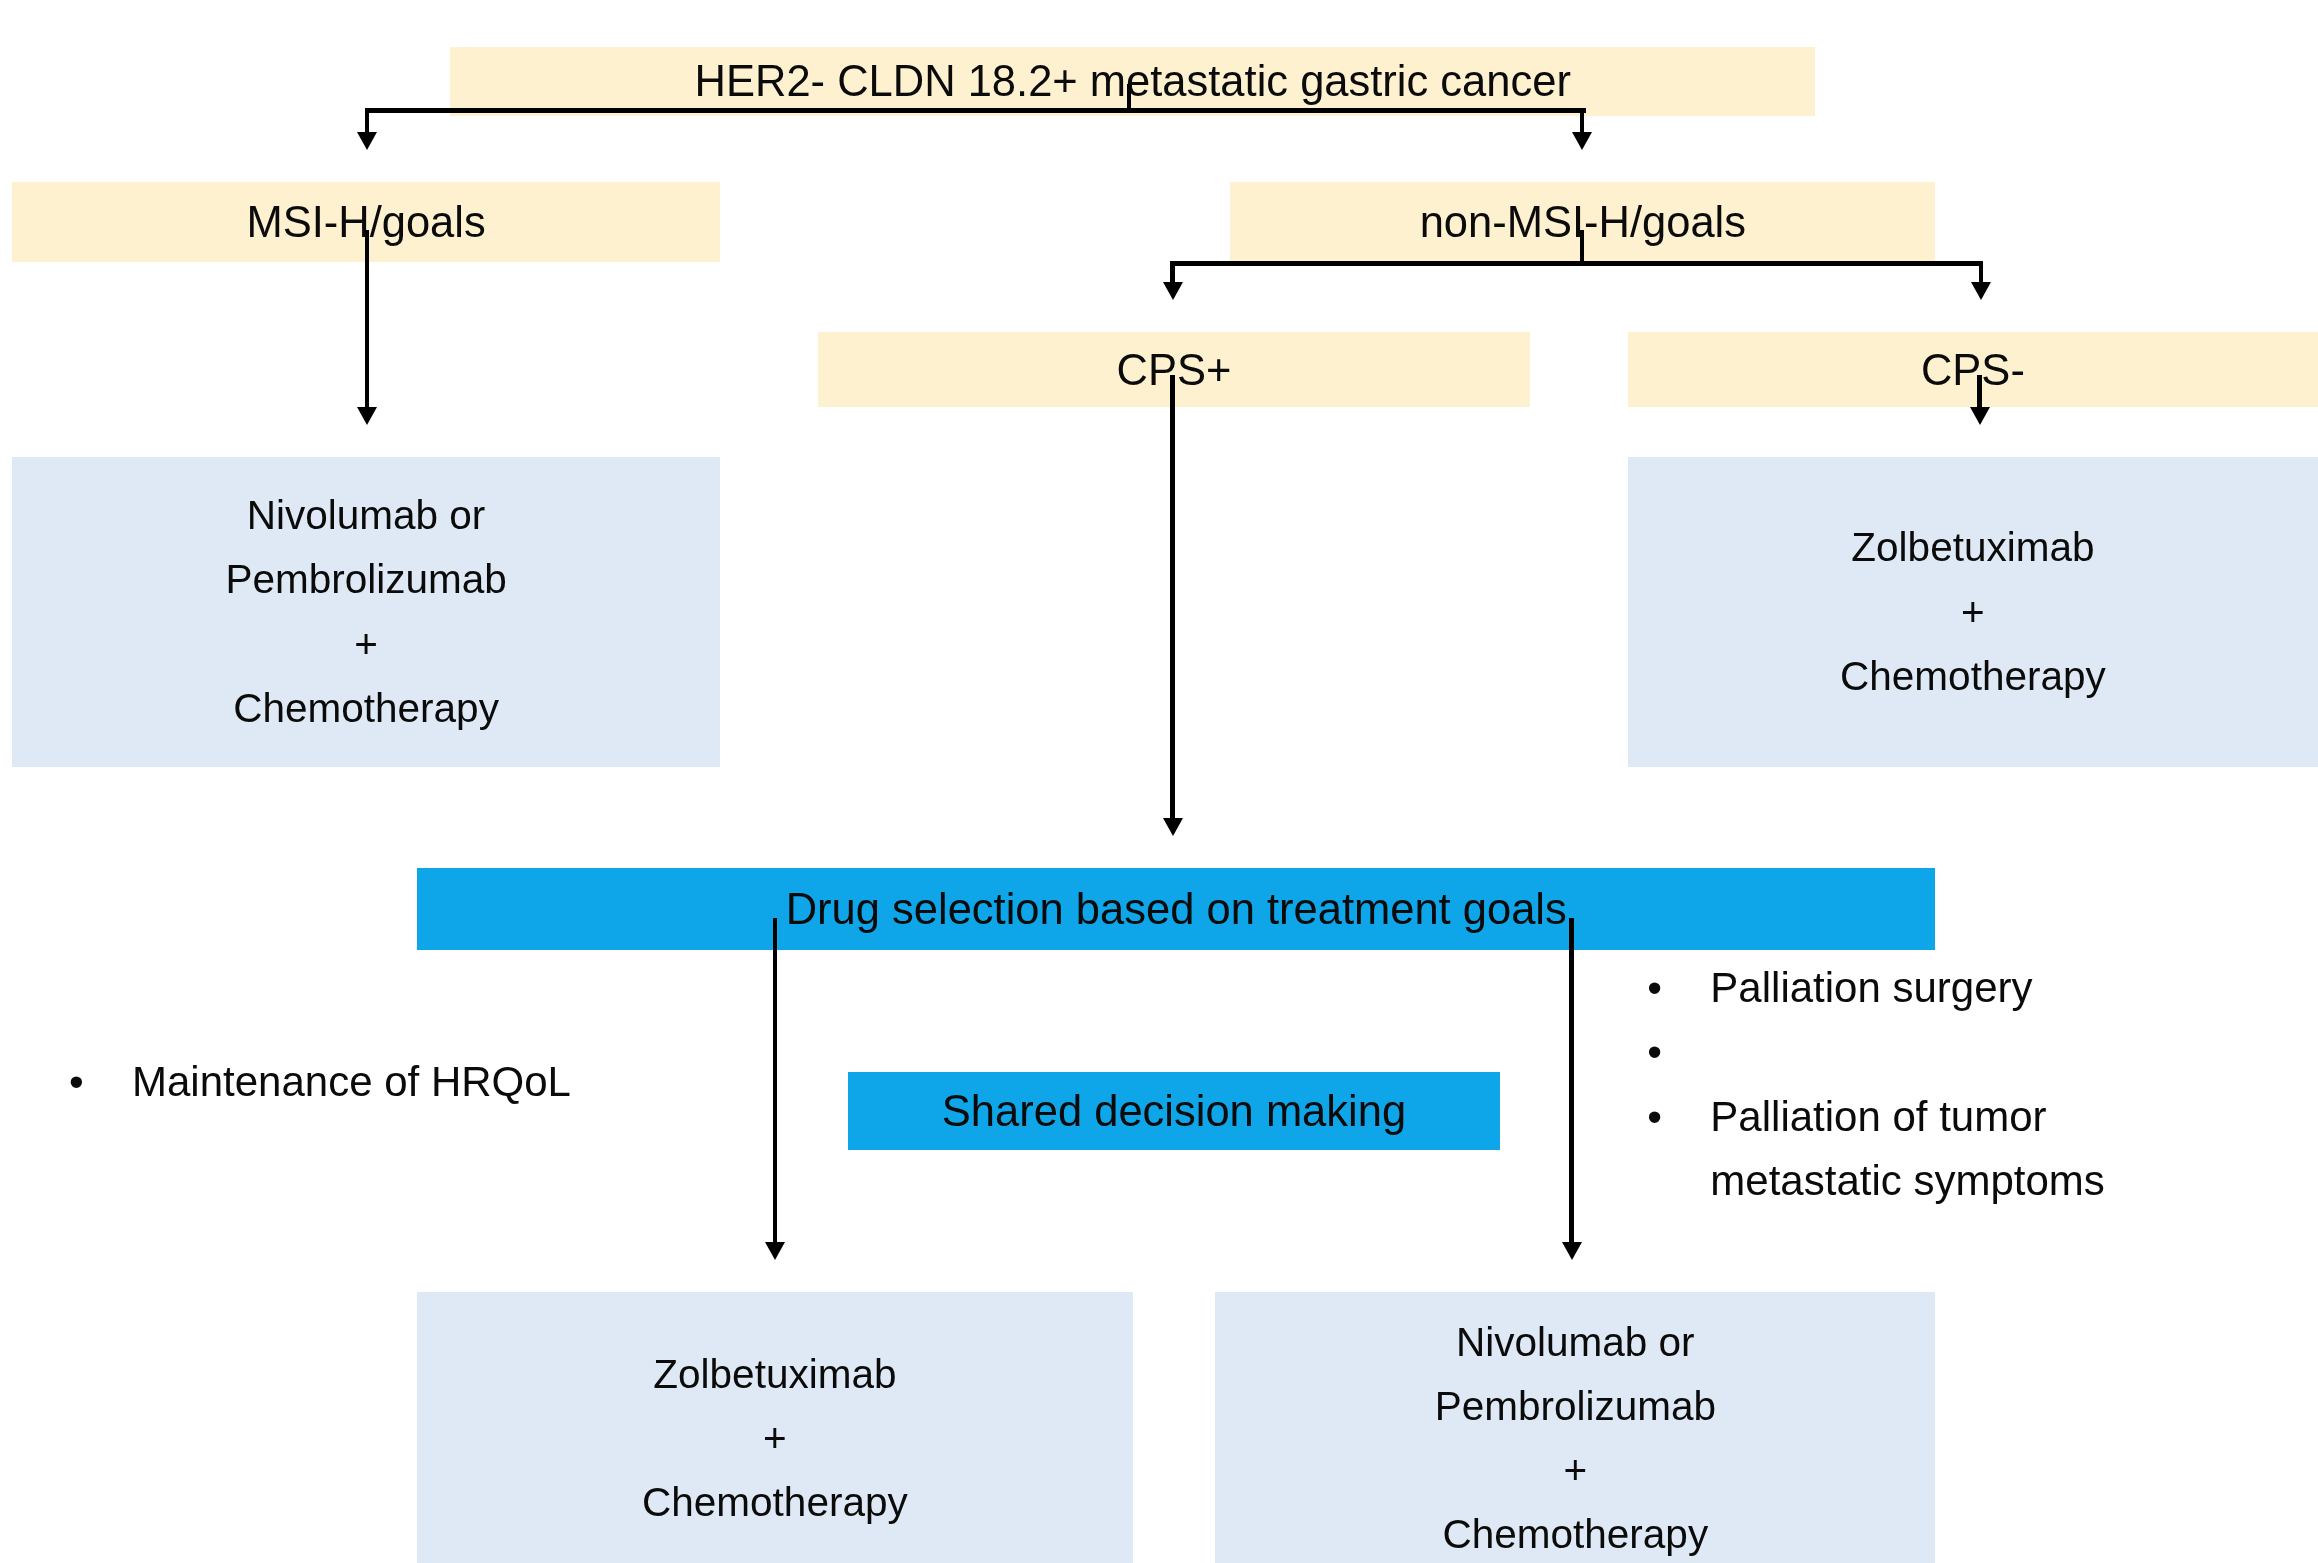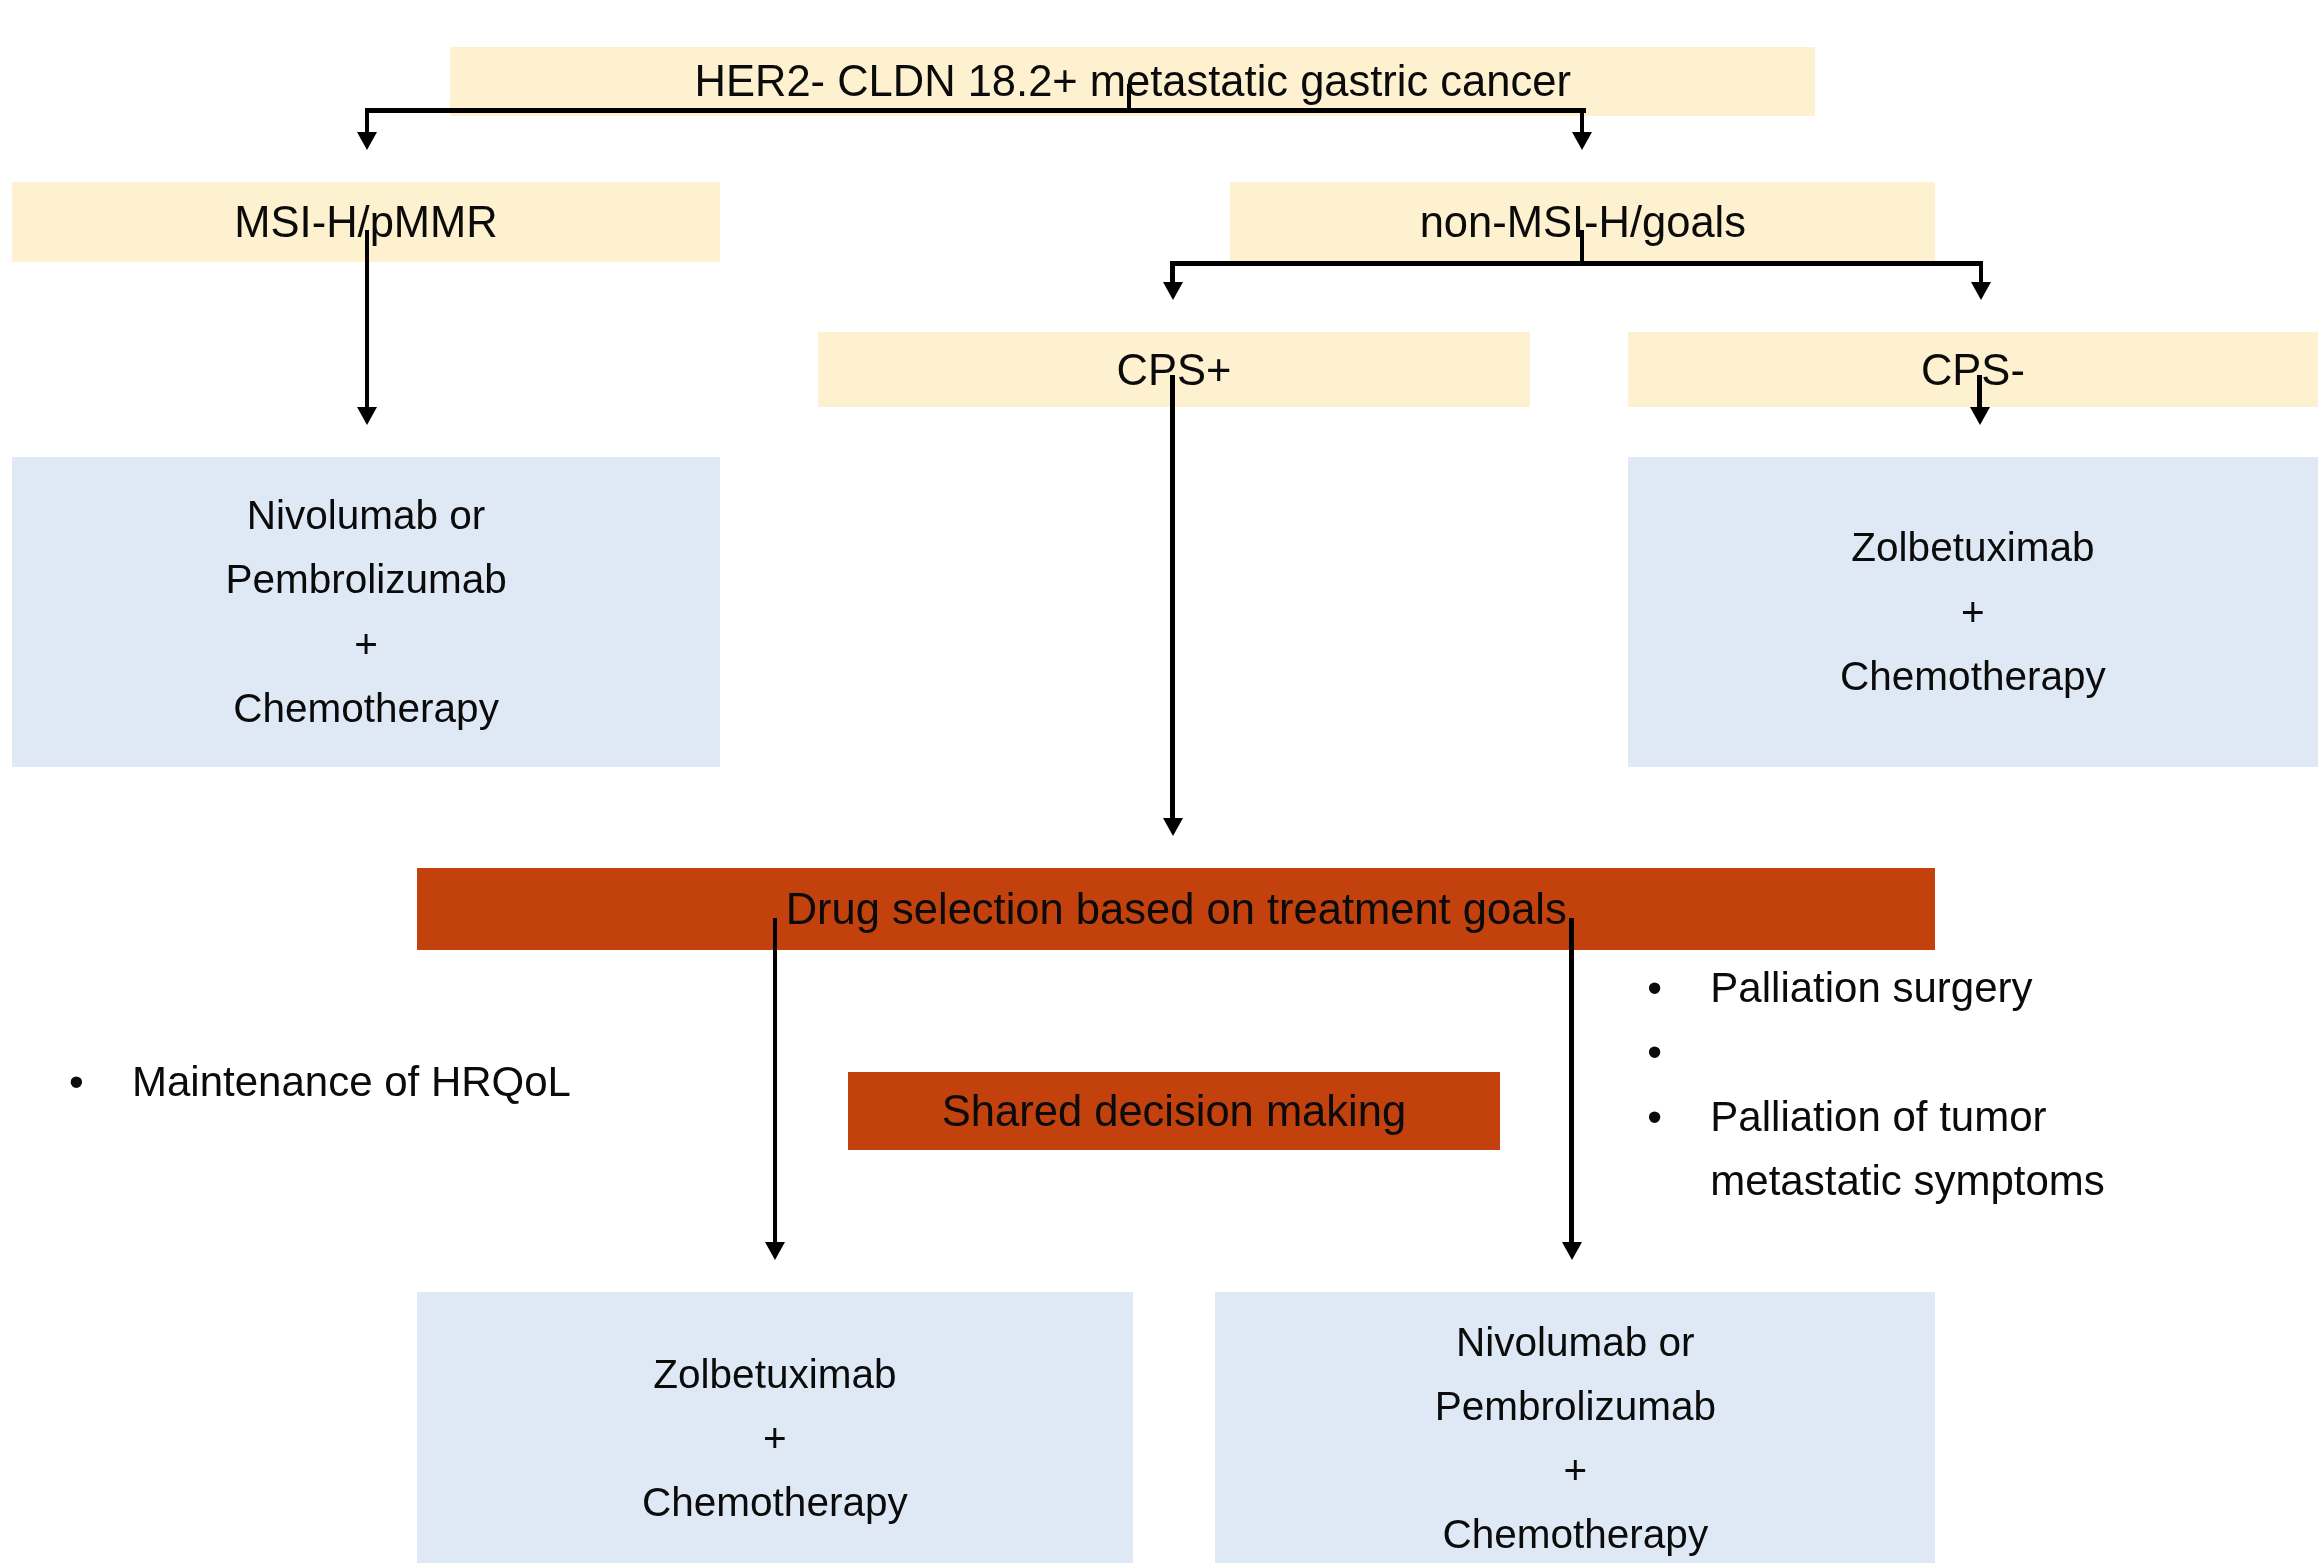--- a/index.html
+++ b/index.html
@@ -16,21 +16,21 @@
   .box {
     position: absolute;
     display: flex;
     align-items: center;
     justify-content: center;
     text-align: center;
     margin-top: 32px;
   }
   .fill-yellow { background: #FDF1D0; }
   .fill-blue   { background: #DEE9F5; }
-  .fill-green  { background: #c2410c; align-items: center; }
+  .fill-green  { background: #0ea5e9; align-items: center; }
   .hdr { font-size: calc(var(--u) * 29); line-height: 1.15; }
   .lines {
     display: flex;
     flex-direction: column;
     gap: calc(var(--u) * 9);
     font-size: calc(var(--u) * 27);
     line-height: 1.25;
   }
   .vline { position: absolute; width: calc(var(--u) * 3); background: #000; }
   .hline { position: absolute; height: calc(var(--u) * 3); background: #000; }
@@ -67,21 +67,21 @@
   </div>
 
   <div class="vline" style="left:calc(var(--u)*751); top:calc(var(--u)*56); height:calc(var(--u)*18);"></div>
   <div class="hline" style="left:calc(var(--u)*244); top:calc(var(--u)*72); width:calc(var(--u)*813);"></div>
   <div class="vline" style="left:calc(var(--u)*243); top:calc(var(--u)*72); height:calc(var(--u)*18);"></div>
   <div class="arrow-down" style="left:calc(var(--u)*238); top:calc(var(--u)*88);"></div>
   <div class="vline" style="left:calc(var(--u)*1053); top:calc(var(--u)*72); height:calc(var(--u)*18);"></div>
   <div class="arrow-down" style="left:calc(var(--u)*1048); top:calc(var(--u)*88);"></div>
 
   <div class="box fill-yellow hdr" style="left:calc(var(--u)*8); top:calc(var(--u)*100); width:calc(var(--u)*472); height:calc(var(--u)*53);">
-    <span>MSI-H/pMMR</span>
+    <span>MSI-H/goals</span>
   </div>
 
   <div class="box fill-yellow hdr" style="left:calc(var(--u)*820); top:calc(var(--u)*100); width:calc(var(--u)*470); height:calc(var(--u)*53);">
     <span>non-MSI-H/goals</span>
   </div>
 
   <div class="vline" style="left:calc(var(--u)*243); top:calc(var(--u)*153); height:calc(var(--u)*119);"></div>
   <div class="arrow-down" style="left:calc(var(--u)*238); top:calc(var(--u)*271);"></div>
 
   <div class="box fill-blue" style="left:calc(var(--u)*8); top:calc(var(--u)*283); width:calc(var(--u)*472); height:calc(var(--u)*207);">

